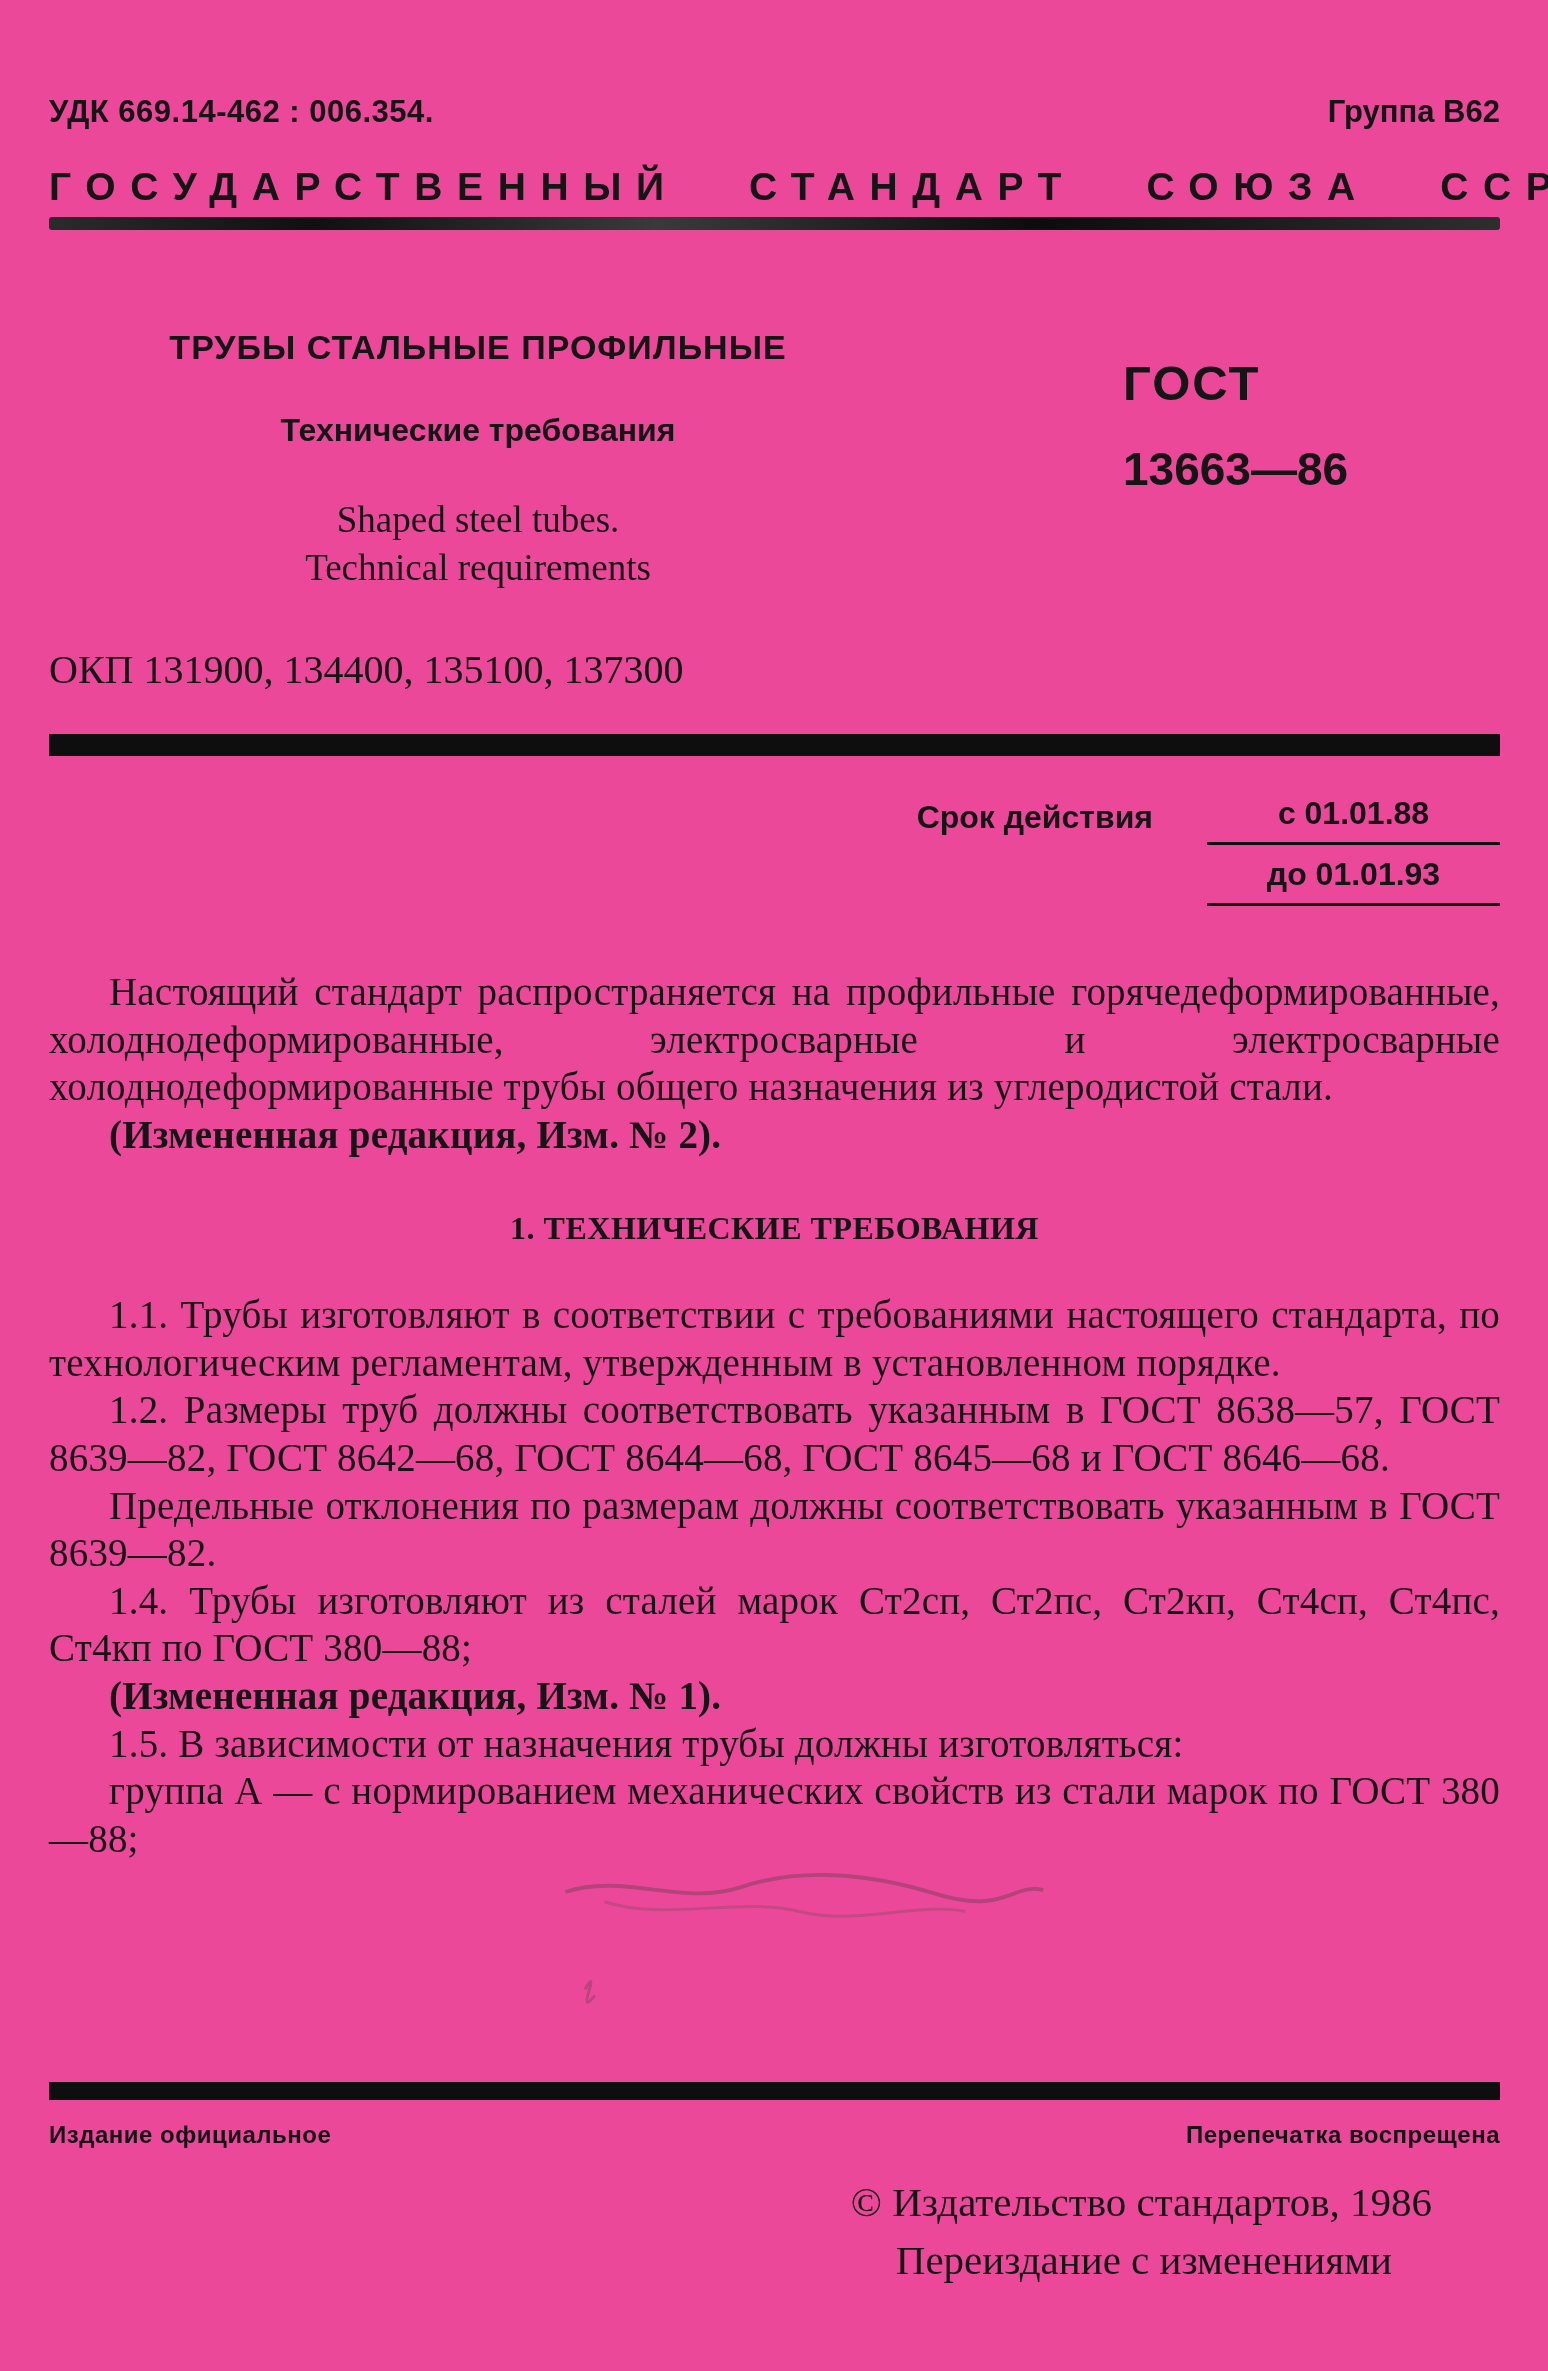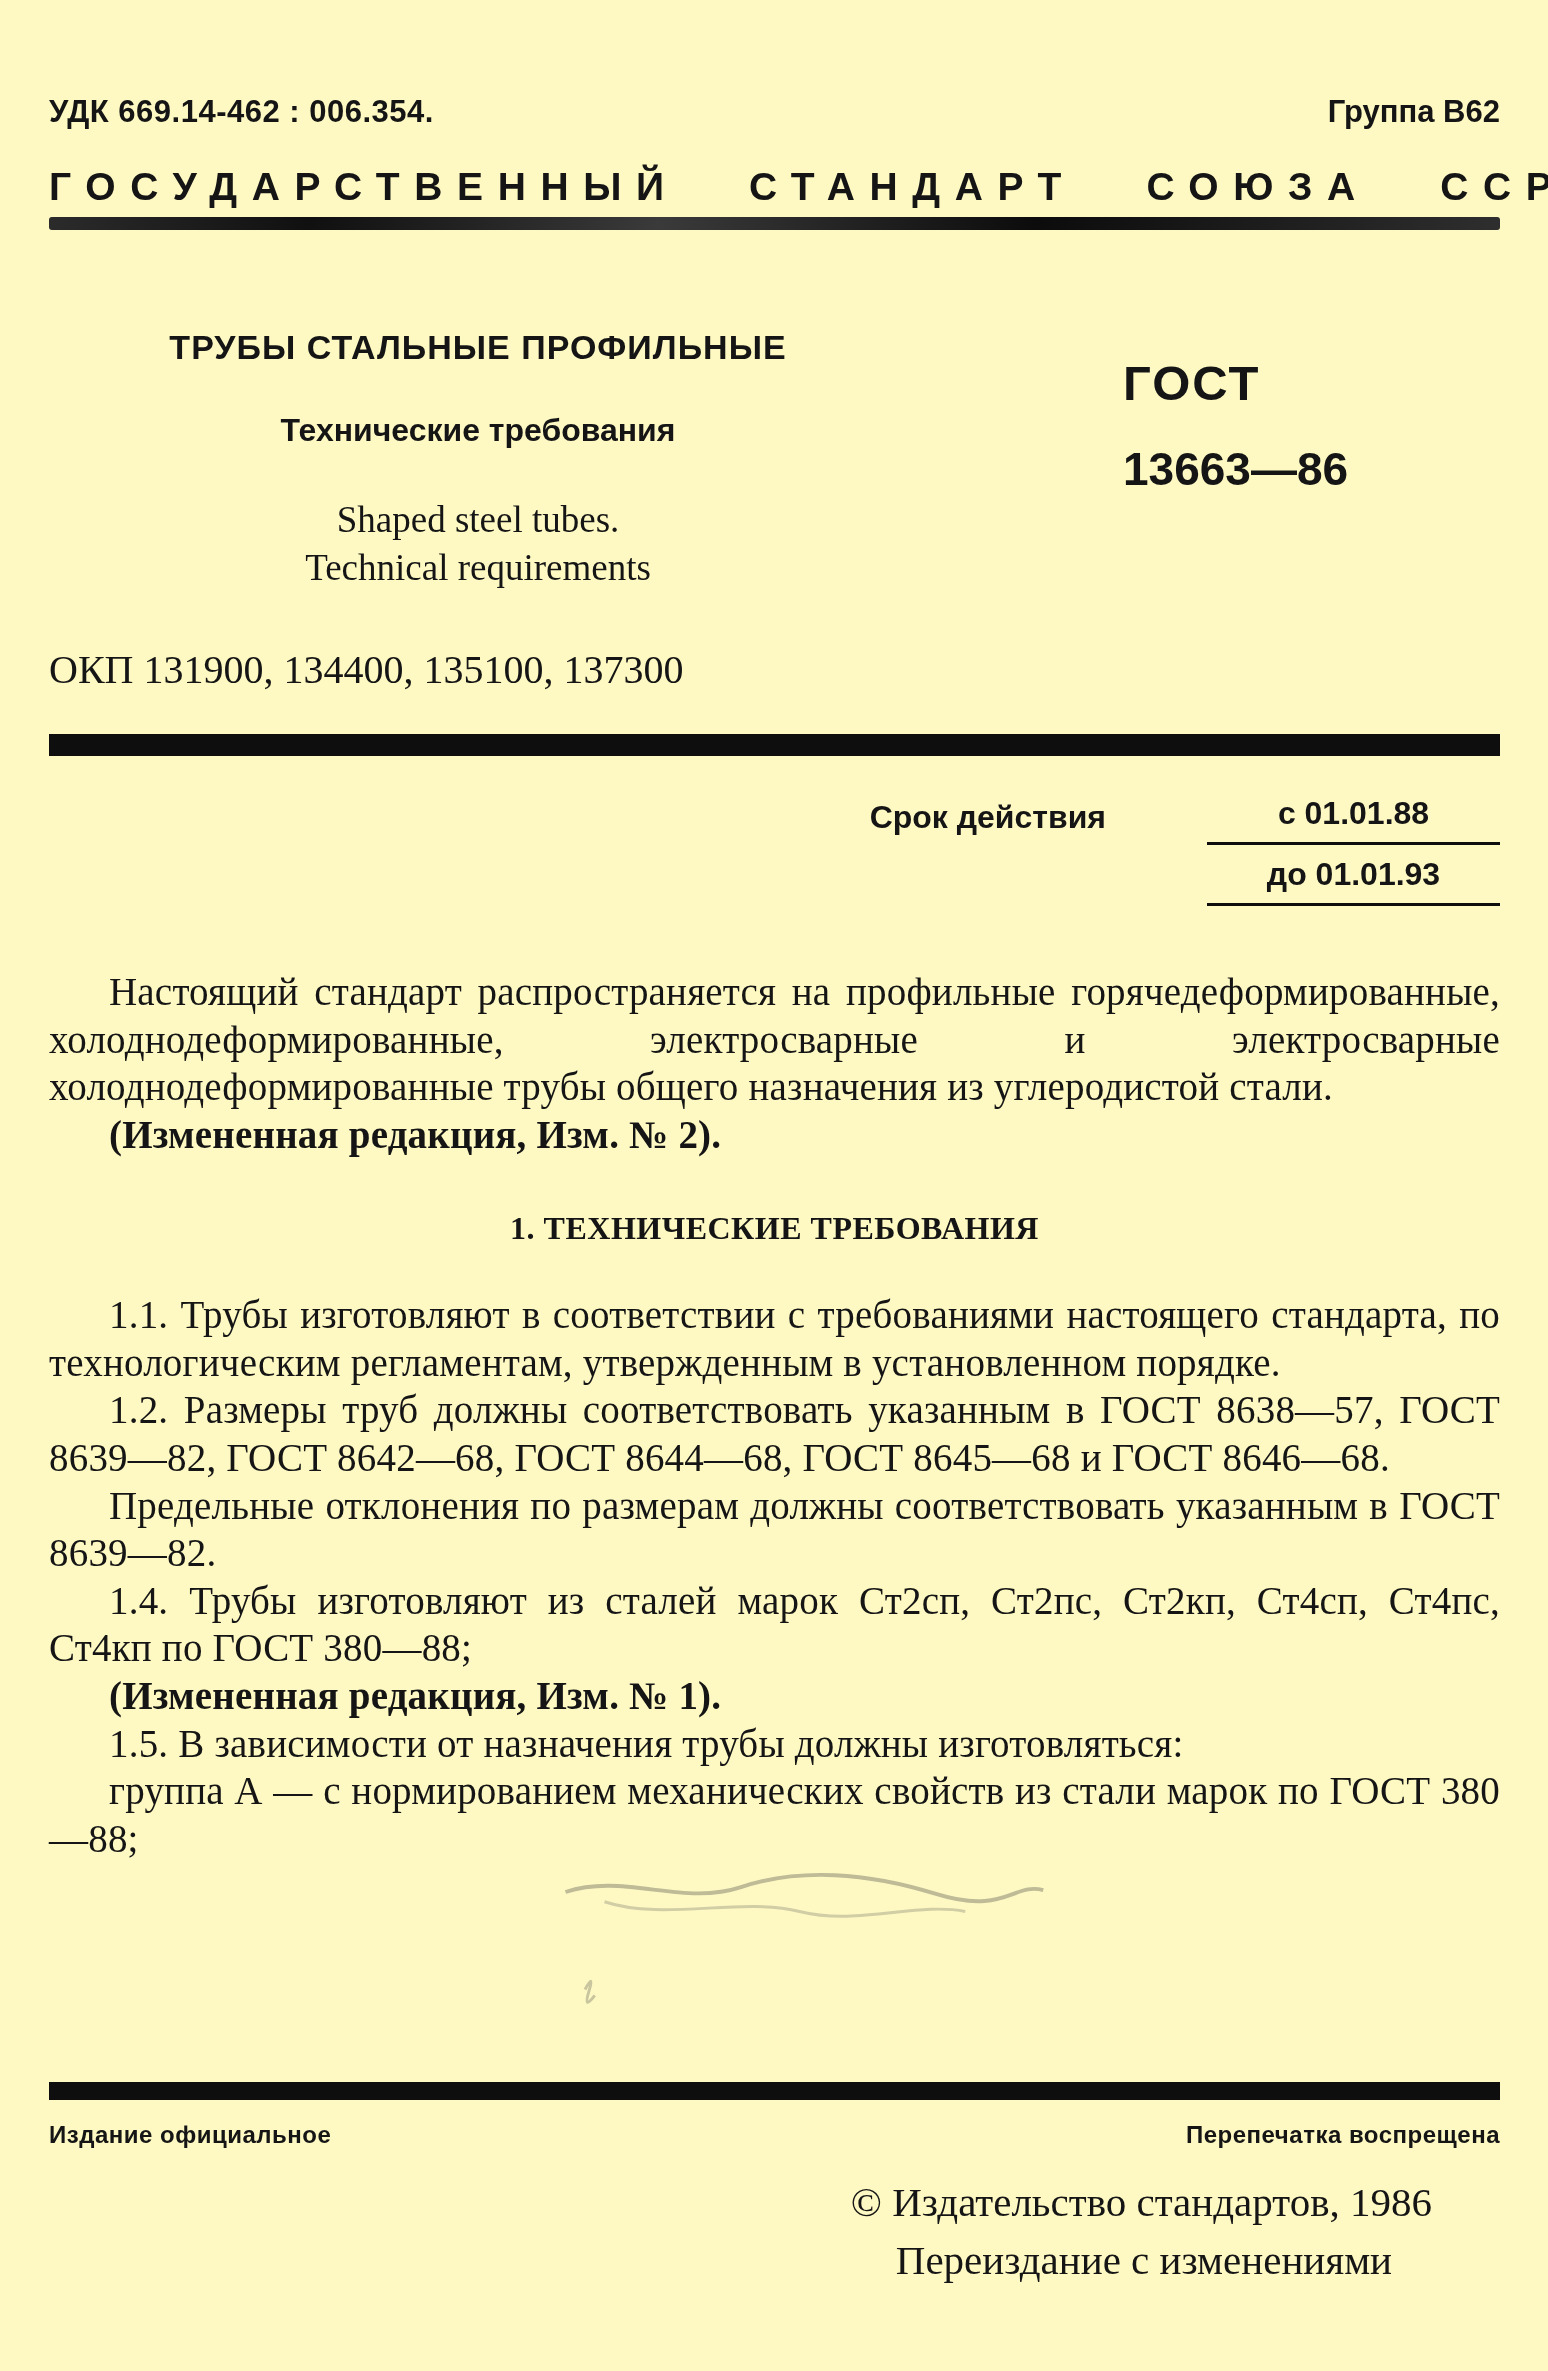--- a/index.html
+++ b/index.html
@@ -1,21 +1,21 @@
 <!DOCTYPE html>
 <html><head>
 <meta charset="utf-8">
 <style>
   html, body { margin: 0; padding: 0; background: #888; }
   .page {
     position: relative;
     width: 1549px;
     height: 2372px;
     margin: 0 auto;
-    background: #fef9c3;
+    background: #ec4899;
     box-sizing: border-box;
     padding: 94px 49px 83px;
     display: flex;
     flex-direction: column;
     font-family: "Liberation Serif", "DejaVu Serif", serif;
     color: #151515;
     overflow: hidden;
   }
   .sans { font-family: "Liberation Sans", "DejaVu Sans", sans-serif; }
 
@@ -47,21 +47,21 @@
   .doc-en       { margin-top: 47px; font-size: 37px; line-height: 1.28; }
   .title-right  { padding-left: 180px; padding-top: 27px; }
   .gost-label   { font-weight: bold; font-size: 49px; letter-spacing: 2px; }
   .gost-number  { margin-top: 31px; font-weight: bold; font-size: 46px; }
 
   .okp { margin-top: 55px; font-size: 40px; }
 
   .top-rule { margin-top: 41px; height: 21.5px; background: #0e0e0e; }
 
   
-  .validity { margin-top: 39px; display: flex; justify-content: flex-end; gap: 47px; }
+  .validity { margin-top: 39px; display: flex; justify-content: flex-end; }
   .validity-label { font-weight: bold; font-size: 32px; margin-right: 54px; padding-top: 3.9px; }
   .validity-dates { width: 293px; }
   .validity-dates .date {
     font-weight: bold; font-size: 32px;
     border-bottom: 3.9px solid #0e0e0e;
     padding: 0 5.9px 9.8px 5.9px;
     text-align: center;
   }
   .date-from { text-align: right; }
   .date-to   { text-align: left; margin-top: 11.7px; }

